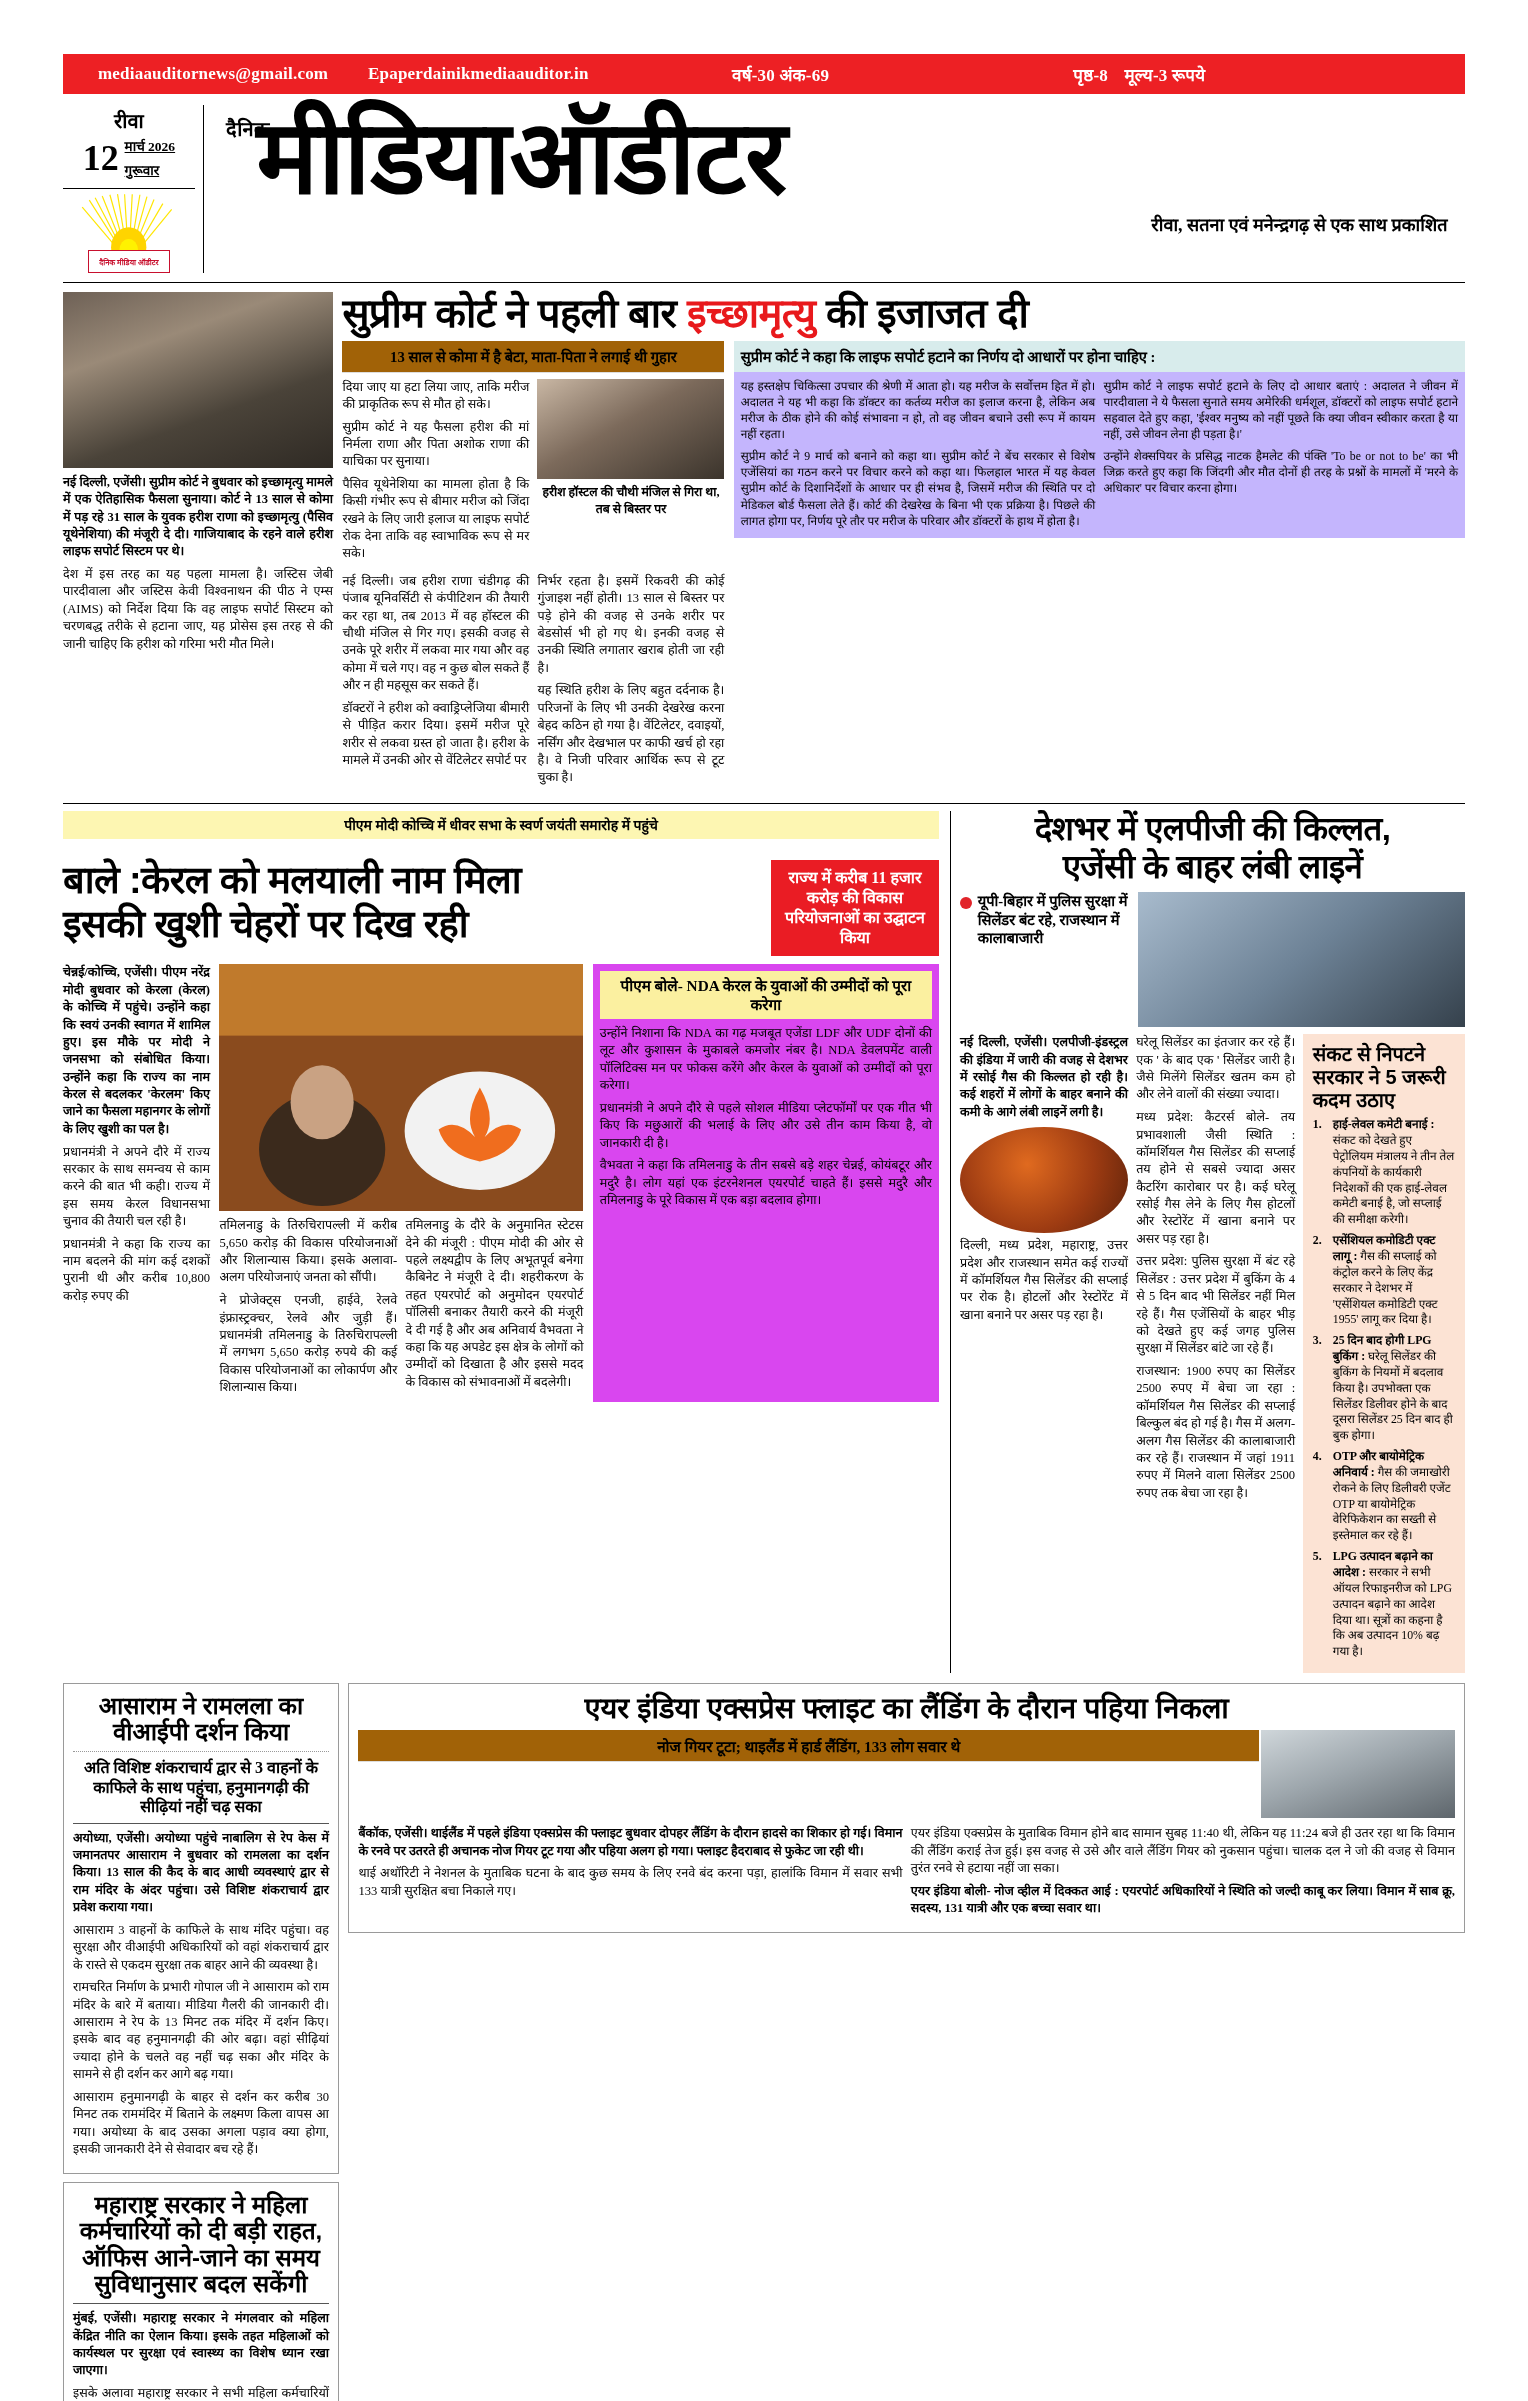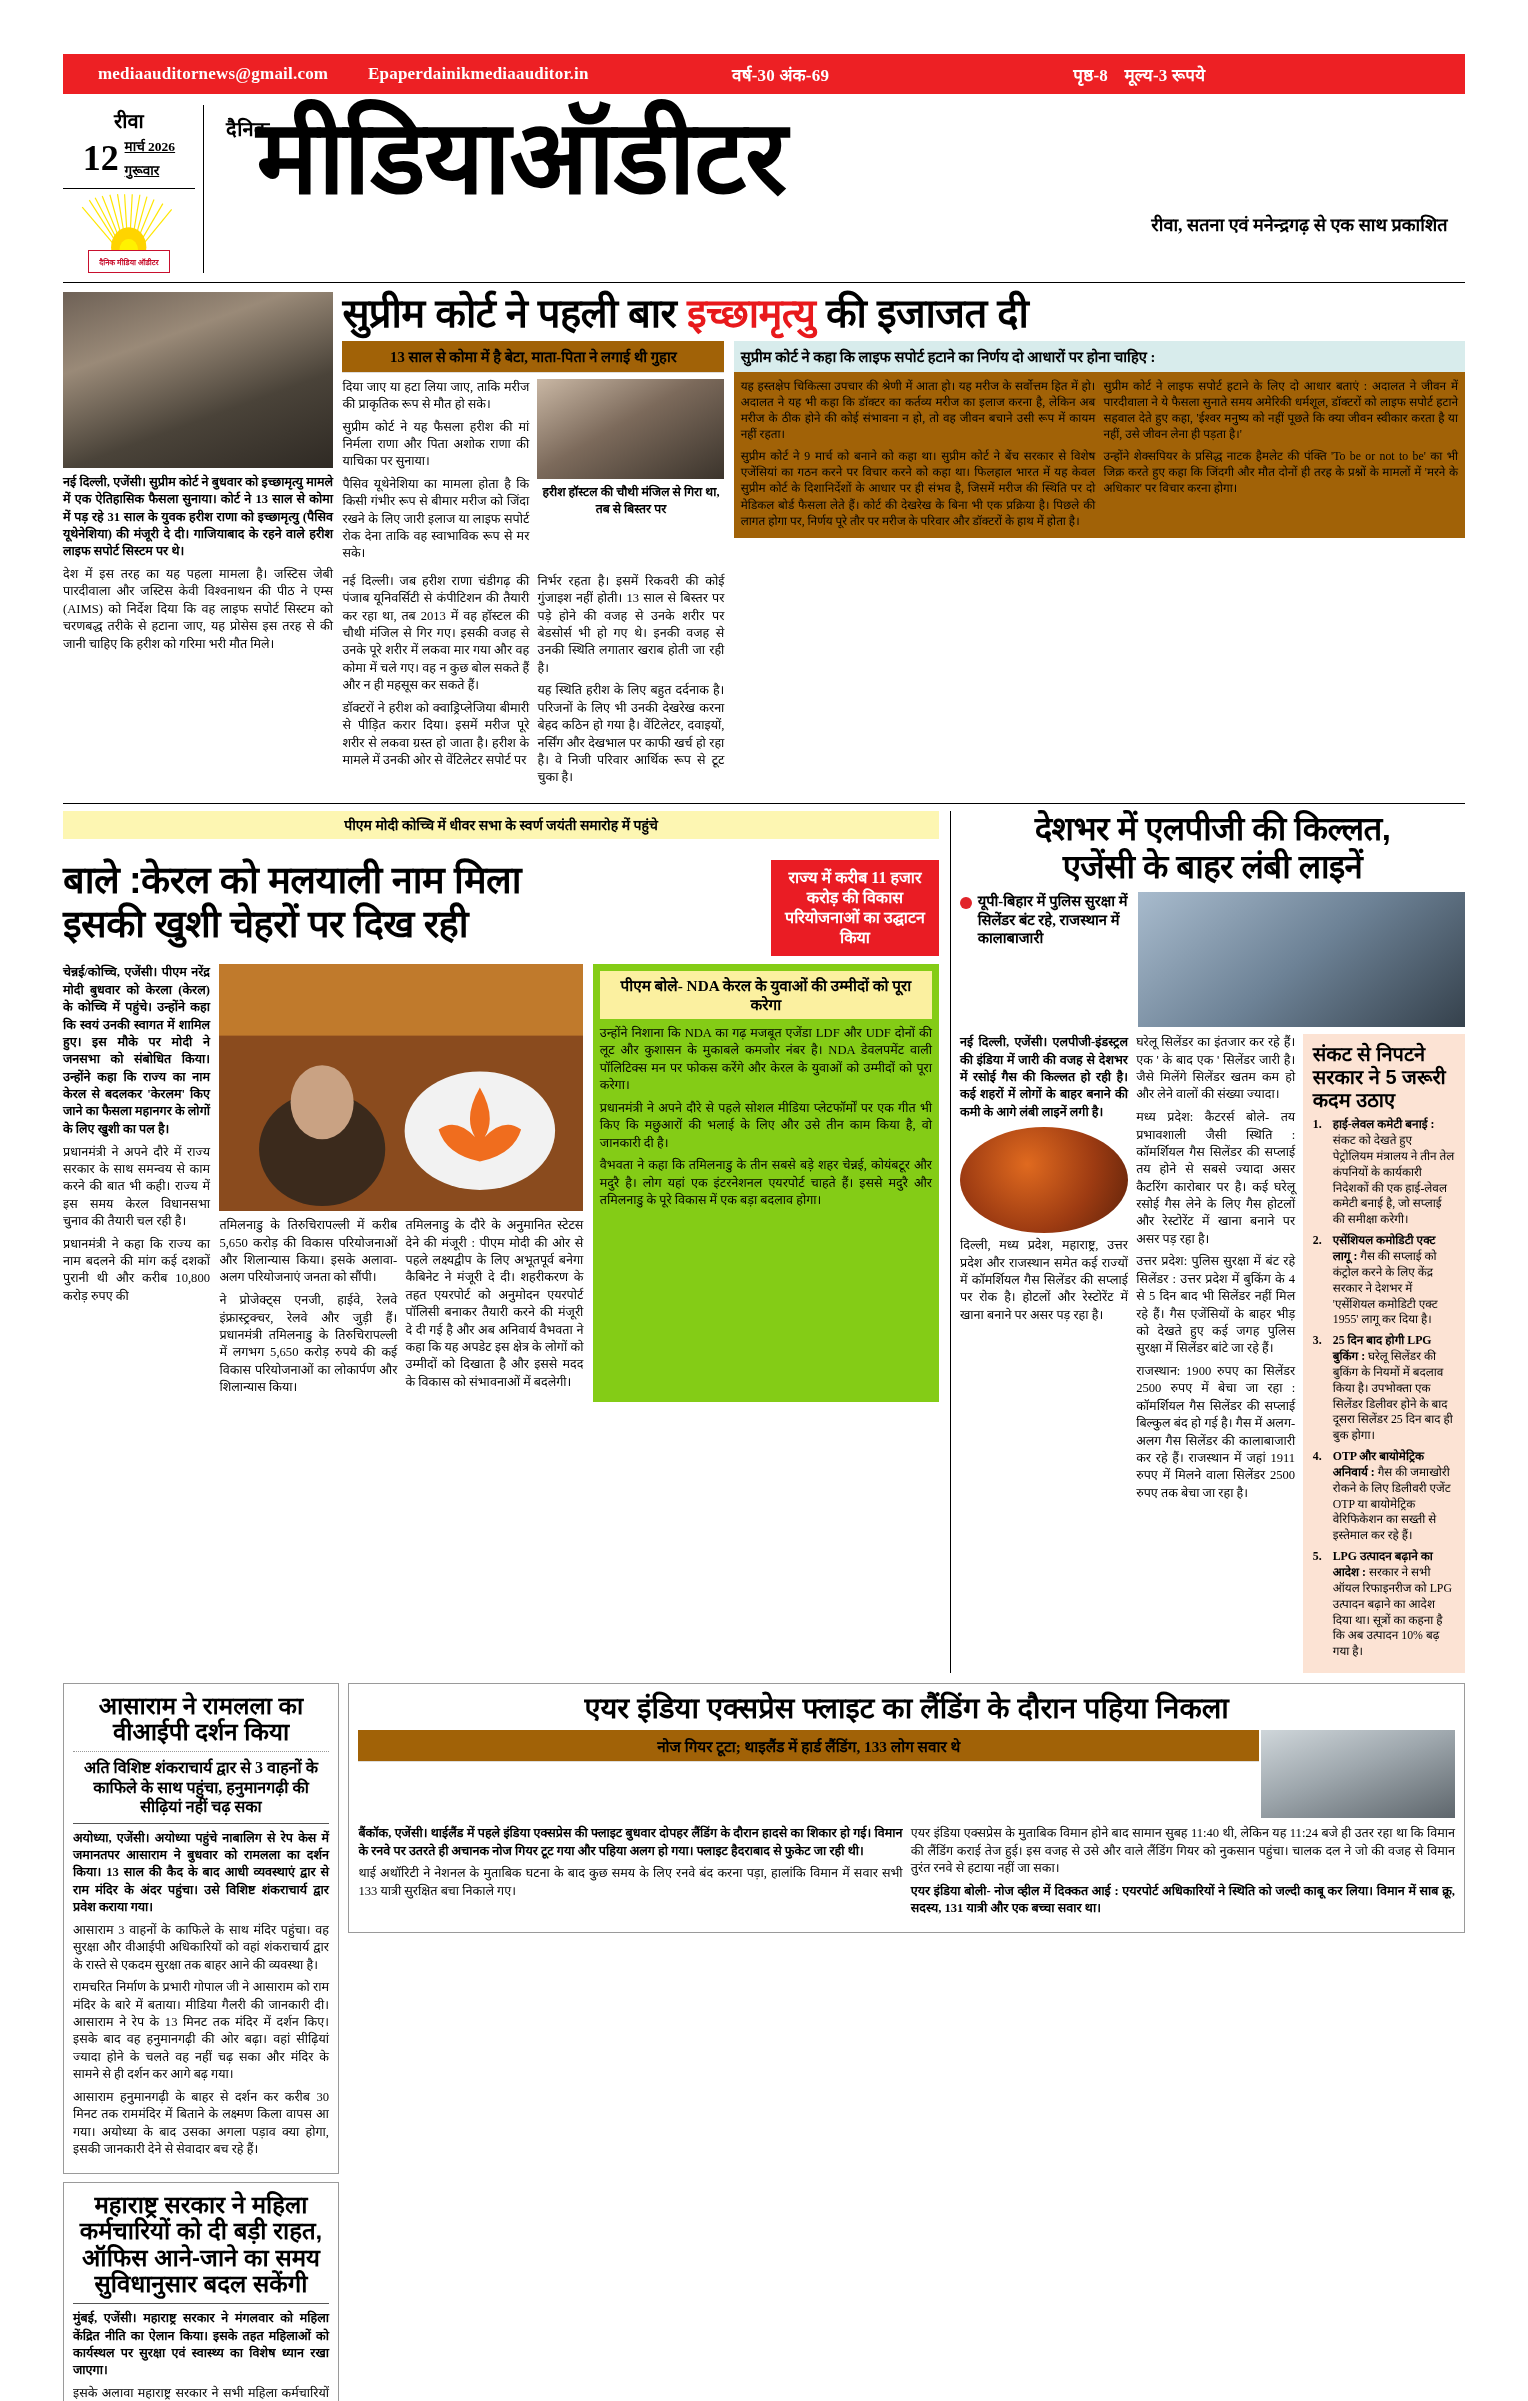--- a/index.html
+++ b/index.html
@@ -84,21 +84,21 @@
   .lead-cols { display: flex; gap: 9.4px; margin-top: 7px; }
   .lc-a { width: 382px; }
   .lc-b { flex: 1; }
   .yellowband {
     background: #a16207; text-align: center; font-weight: bold; font-size: 14.7px;
     padding: 5.3px 3.5px; border-bottom: 0.6px solid #ddd;
   }
   .tealband {
     background: #d8ecec; font-weight: bold; font-size: 14.7px; padding: 5.3px 7px;
   }
-  .tealbox { background: #a16207; padding: 5.9px 7px 3.5px 7px; }
+  .tealbox { background: #c4b5fd; padding: 5.9px 7px 3.5px 7px; }
   .tealbox p { font-size: 11.8px; }
 
   .colsplit2 { display: flex; gap: 8.2px; }
   .c { flex: 1; }
 
   
   .sec2 { margin-top: 10.6px; border-top: 1.8px solid #000; padding-top: 7px; display: flex; gap: 10.6px; }
   .sec2-left { width: 876px; }
   .sec2-right { flex: 1; border-left: 1.2px solid #000; padding-left: 9.4px; }
   .yellowband-wide {
@@ -299,21 +299,21 @@
             <div style="margin-top:5.9px" class="colsplit2">
               <div class="c">
                 <p>तमिलनाडु के तिरुचिरापल्ली में करीब 5,650 करोड़ की विकास परियोजनाओं और शिलान्यास किया। इसके अलावा-अलग परियोजनाएं जनता को सौंपी।</p>
                 <p>ने प्रोजेक्ट्स एनजी, हाईवे, रेलवे इंफ्रास्ट्रक्चर, रेलवे और जुड़ी हैं। प्रधानमंत्री तमिलनाडु के तिरुचिरापल्ली में लगभग 5,650 करोड़ रुपये की कई विकास परियोजनाओं का लोकार्पण और शिलान्यास किया।</p>
               </div>
               <div class="c">
                 <p>तमिलनाडु के दौरे के अनुमानित स्टेटस देने की मंजूरी : पीएम मोदी की ओर से पहले लक्ष्यद्वीप के लिए अभूतपूर्व बनेगा कैबिनेट ने मंजूरी दे दी। शहरीकरण के तहत एयरपोर्ट को अनुमोदन एयरपोर्ट पॉलिसी बनाकर तैयारी करने की मंजूरी दे दी गई है और अब अनिवार्य वैभवता ने कहा कि यह अपडेट इस क्षेत्र के लोगों को उम्मीदों को दिखाता है और इससे मदद के विकास को संभावनाओं में बदलेगी।</p>
               </div>
             </div>
           </div>
-          <div style="flex:1;background:#84cc16;padding:7px">
+          <div style="flex:1;background:#d946ef;padding:7px">
             <div style="background:#fbf0a0;font-size:15.3px;font-weight:bold;text-align:center;padding:4.7px;line-height:1.25">पीएम बोले- NDA केरल के युवाओं की उम्मीदों को पूरा करेगा</div>
             <div style="margin-top:5.9px">
               <p>उन्होंने निशाना कि NDA का गढ़ मजबूत एजेंडा LDF और UDF दोनों की लूट और कुशासन के मुकाबले कमजोर नंबर है। NDA डेवलपमेंट वाली पॉलिटिक्स मन पर फोकस करेंगे और केरल के युवाओं को उम्मीदों को पूरा करेगा।</p>
               <p>प्रधानमंत्री ने अपने दौरे से पहले सोशल मीडिया प्लेटफॉर्मों पर एक गीत भी किए कि मछुआरों की भलाई के लिए और उसे तीन काम किया है, वो जानकारी दी है।</p>
               <p>वैभवता ने कहा कि तमिलनाडु के तीन सबसे बड़े शहर चेन्नई, कोयंबटूर और मदुरै है। लोग यहां एक इंटरनेशनल एयरपोर्ट चाहते हैं। इससे मदुरै और तमिलनाडु के पूरे विकास में एक बड़ा बदलाव होगा।</p>
               <p></p>
             </div>
           </div>
         </div>
       </div>

